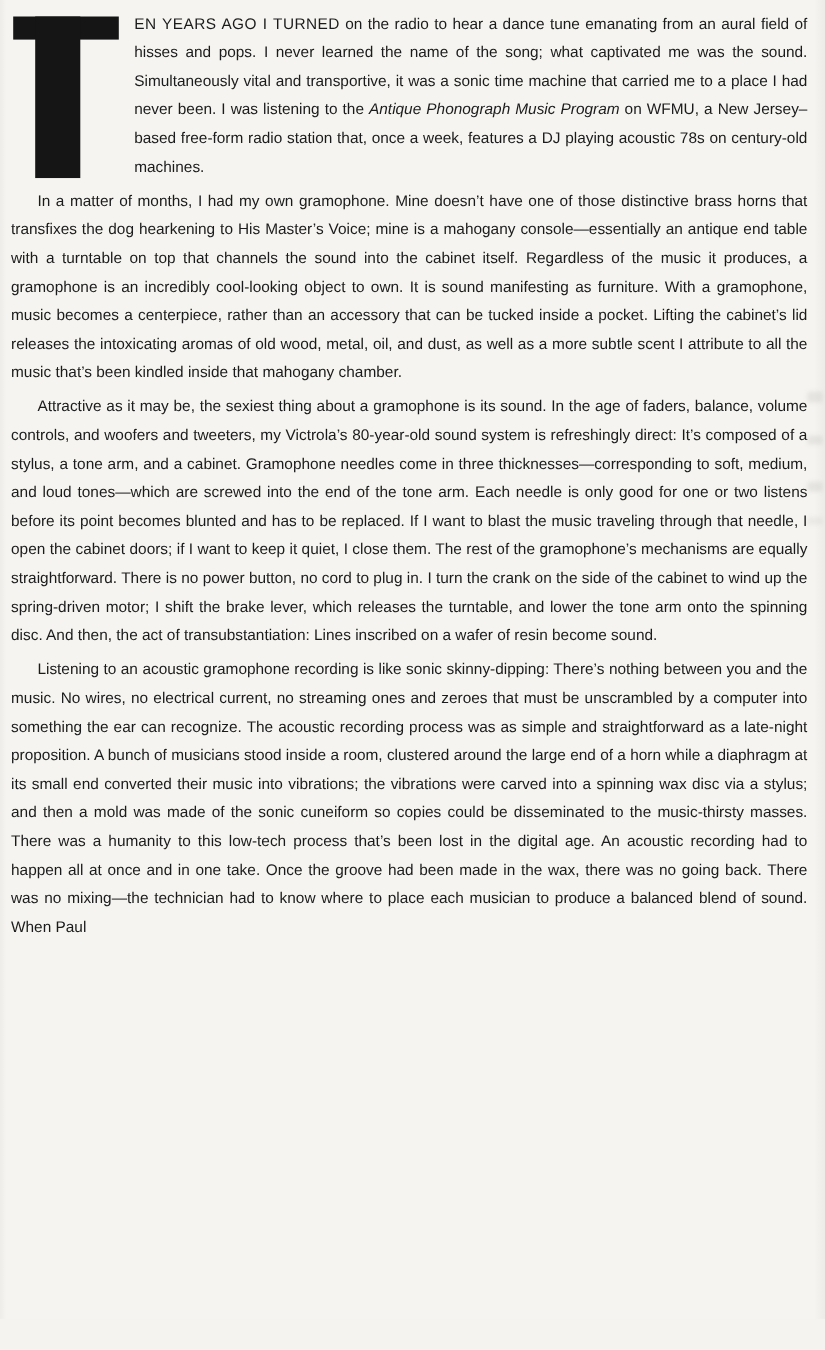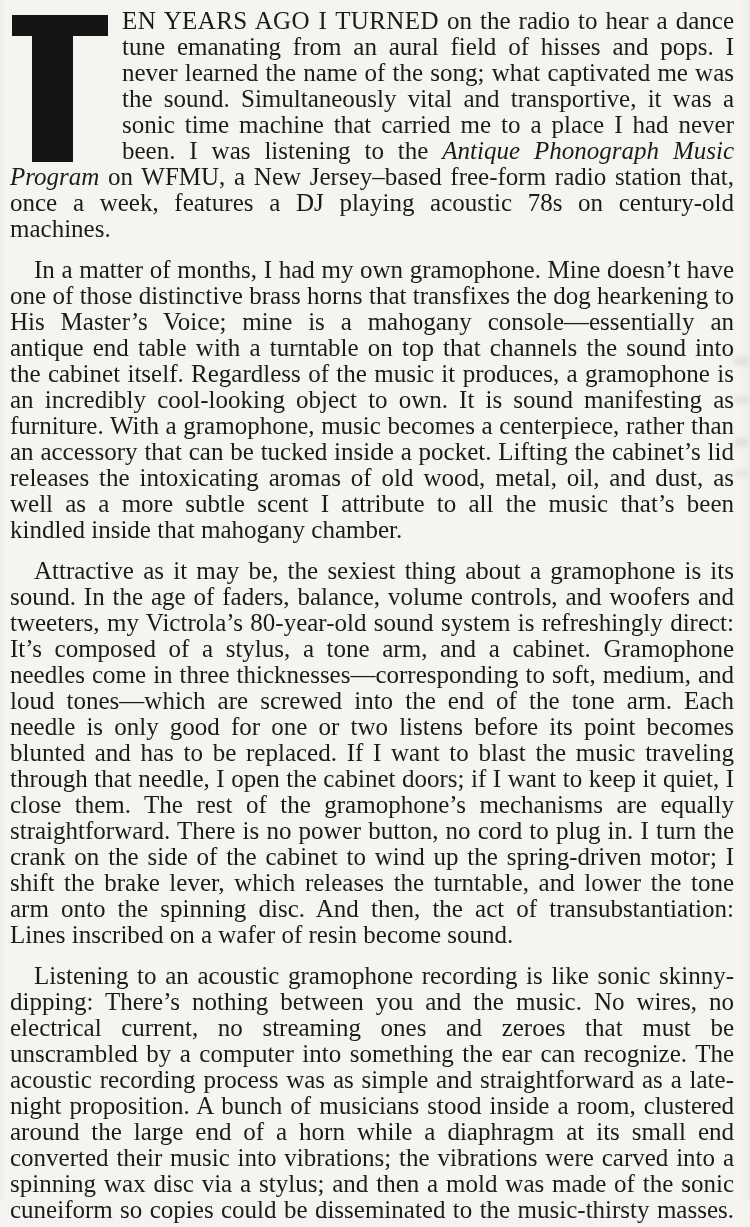--- a/index.html
+++ b/index.html
@@ -15,34 +15,34 @@
   }
   .page {
     box-sizing: border-box;
     width: 750px;
     height: 1199px;
     padding: 8px 16px 0 10px;
     background:
       linear-gradient(90deg, rgba(0,0,0,0.03) 0, rgba(0,0,0,0) 6px),
       linear-gradient(270deg, rgba(0,0,0,0.035) 0, rgba(0,0,0,0) 10px),
       #f5f4f0;
-    font-family: Liberation Serif, serif;
-    font-size: 25px;
+    font-family: Liberation Sans, sans-serif;
+    font-size: 14px;
     line-height: 26px;
     color: #1b1b1b;
     position: relative;
   }
   .article p {
     margin: 0;
     padding: 0;
     text-align: justify;
     text-justify: inter-word;
   }
   .article p + p {
-    margin-top: 15px;
+    margin-top: 5px;
   }
   .article p.indented {
     text-indent: 24px;
   }
   .dropcap {
     float: left;
     width: 100px;
     height: 152px;
     margin: 2px 12px 0 0;
     position: relative;

